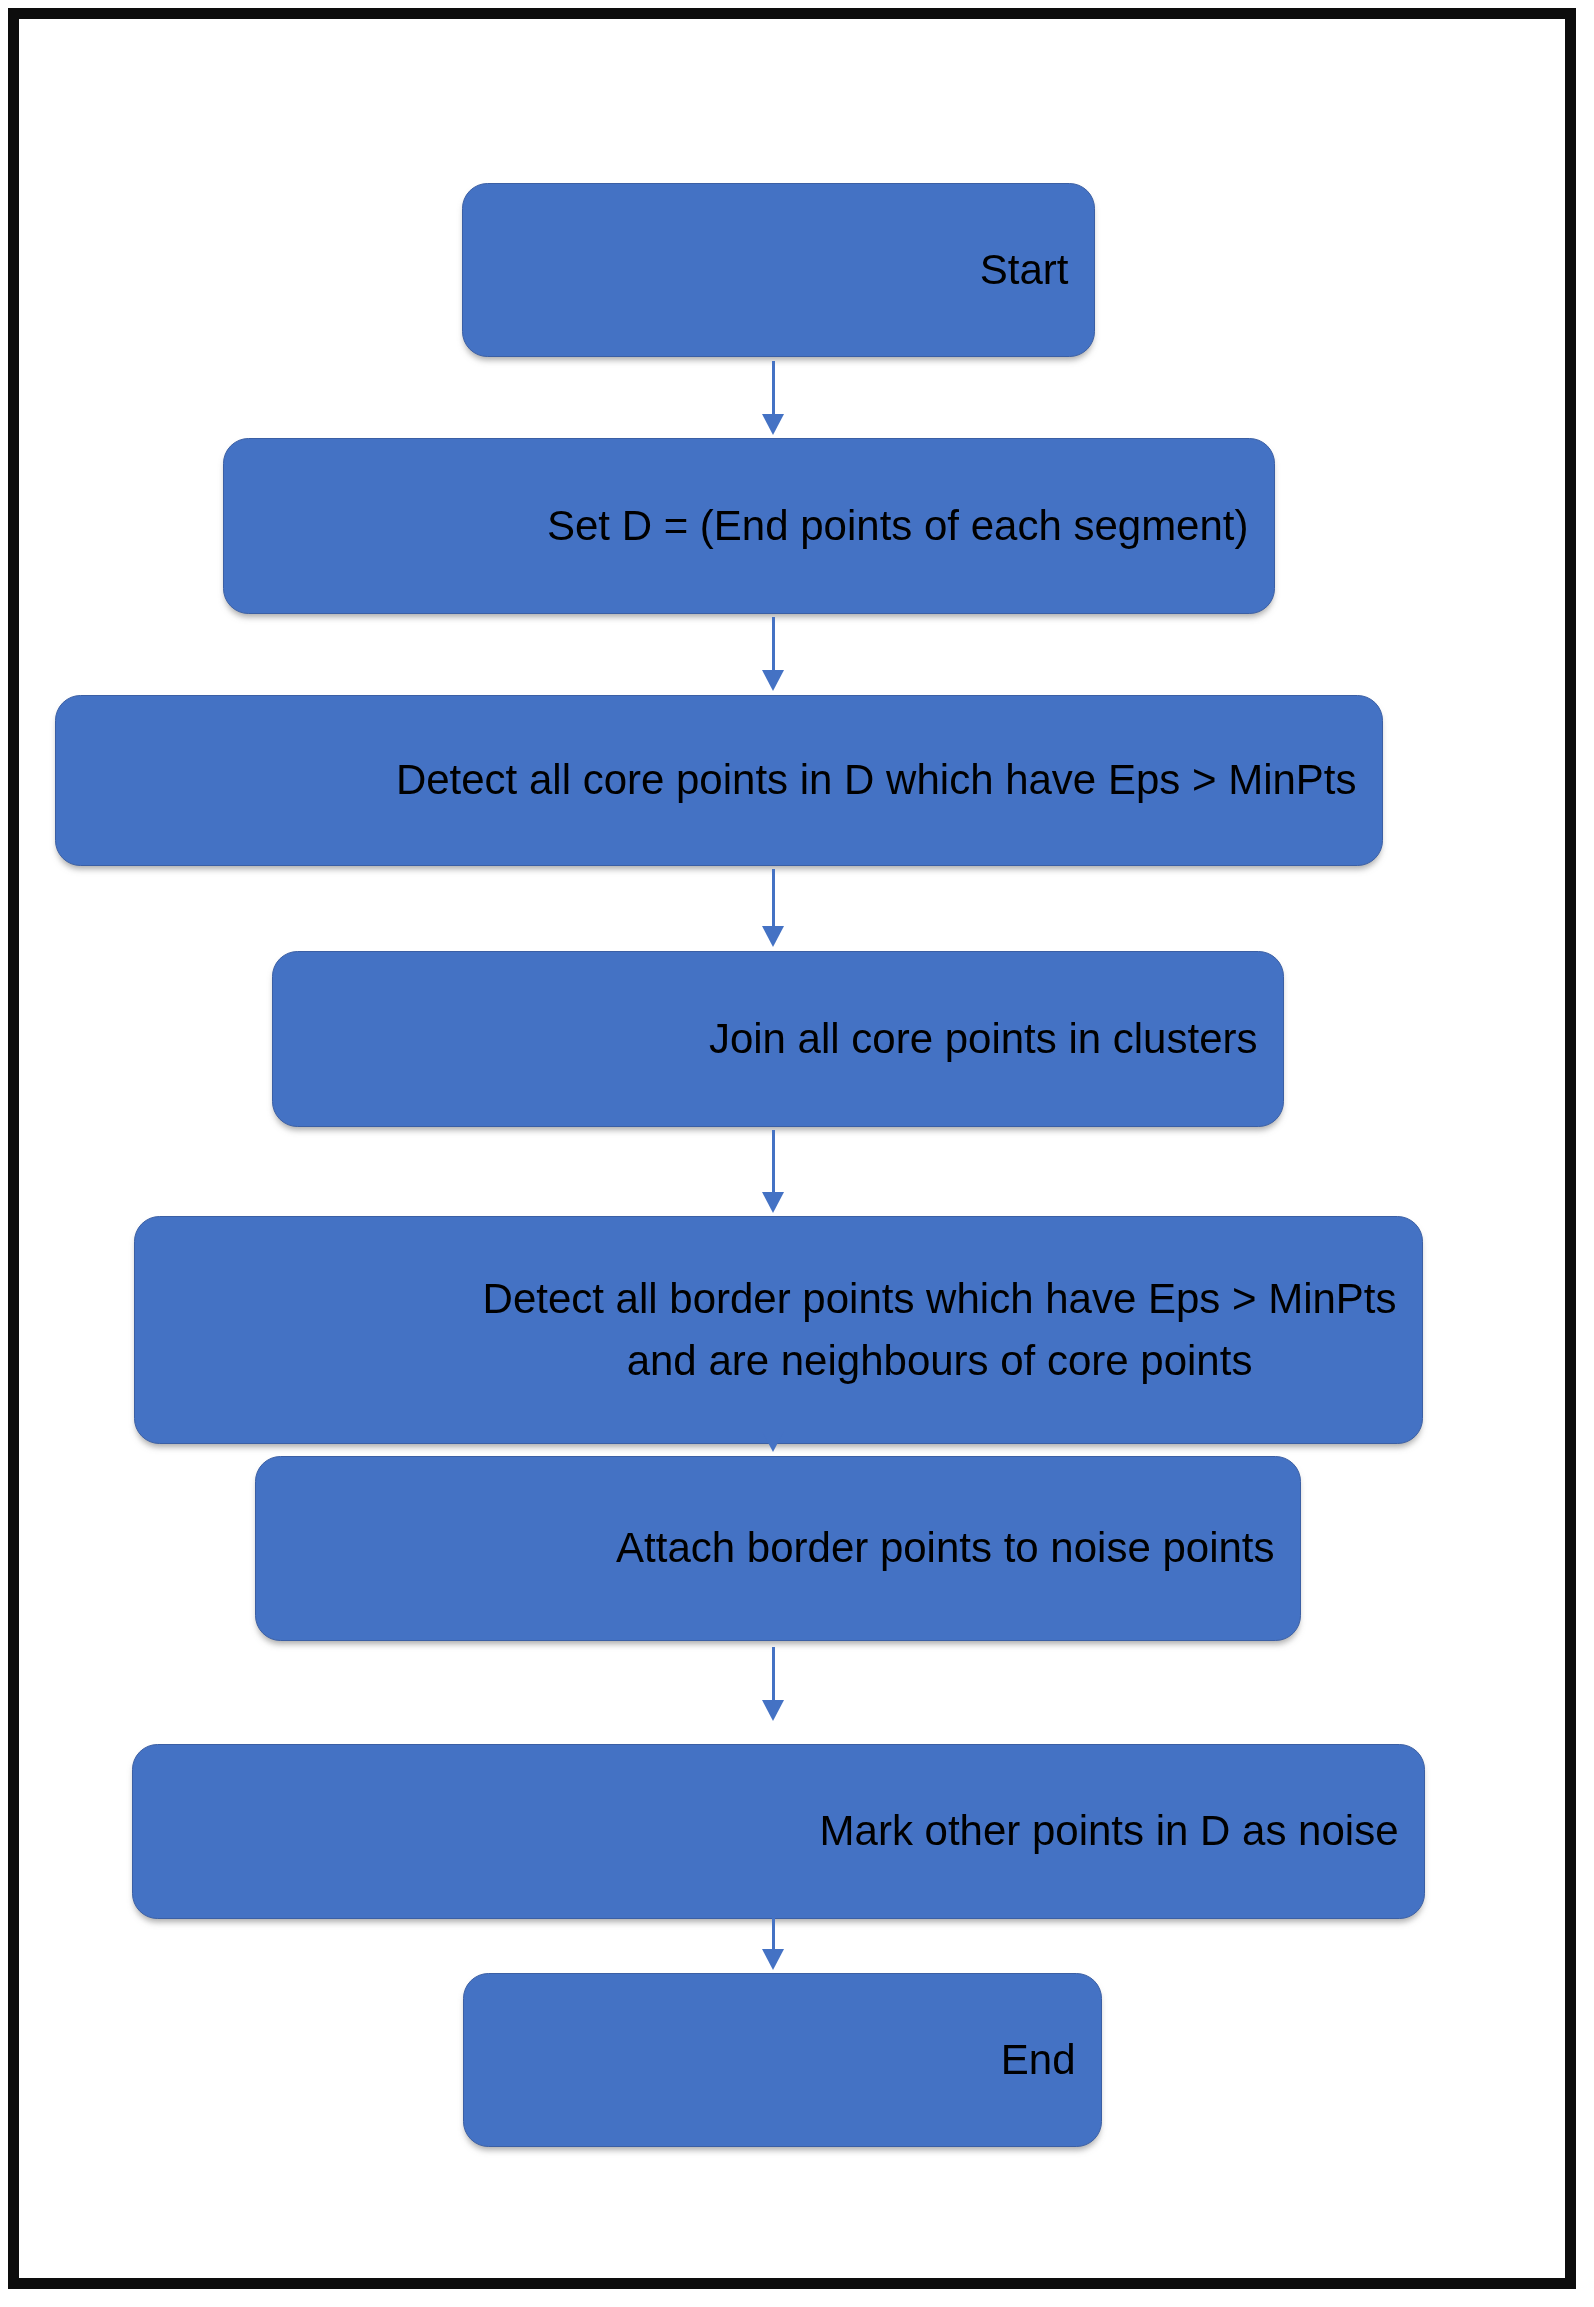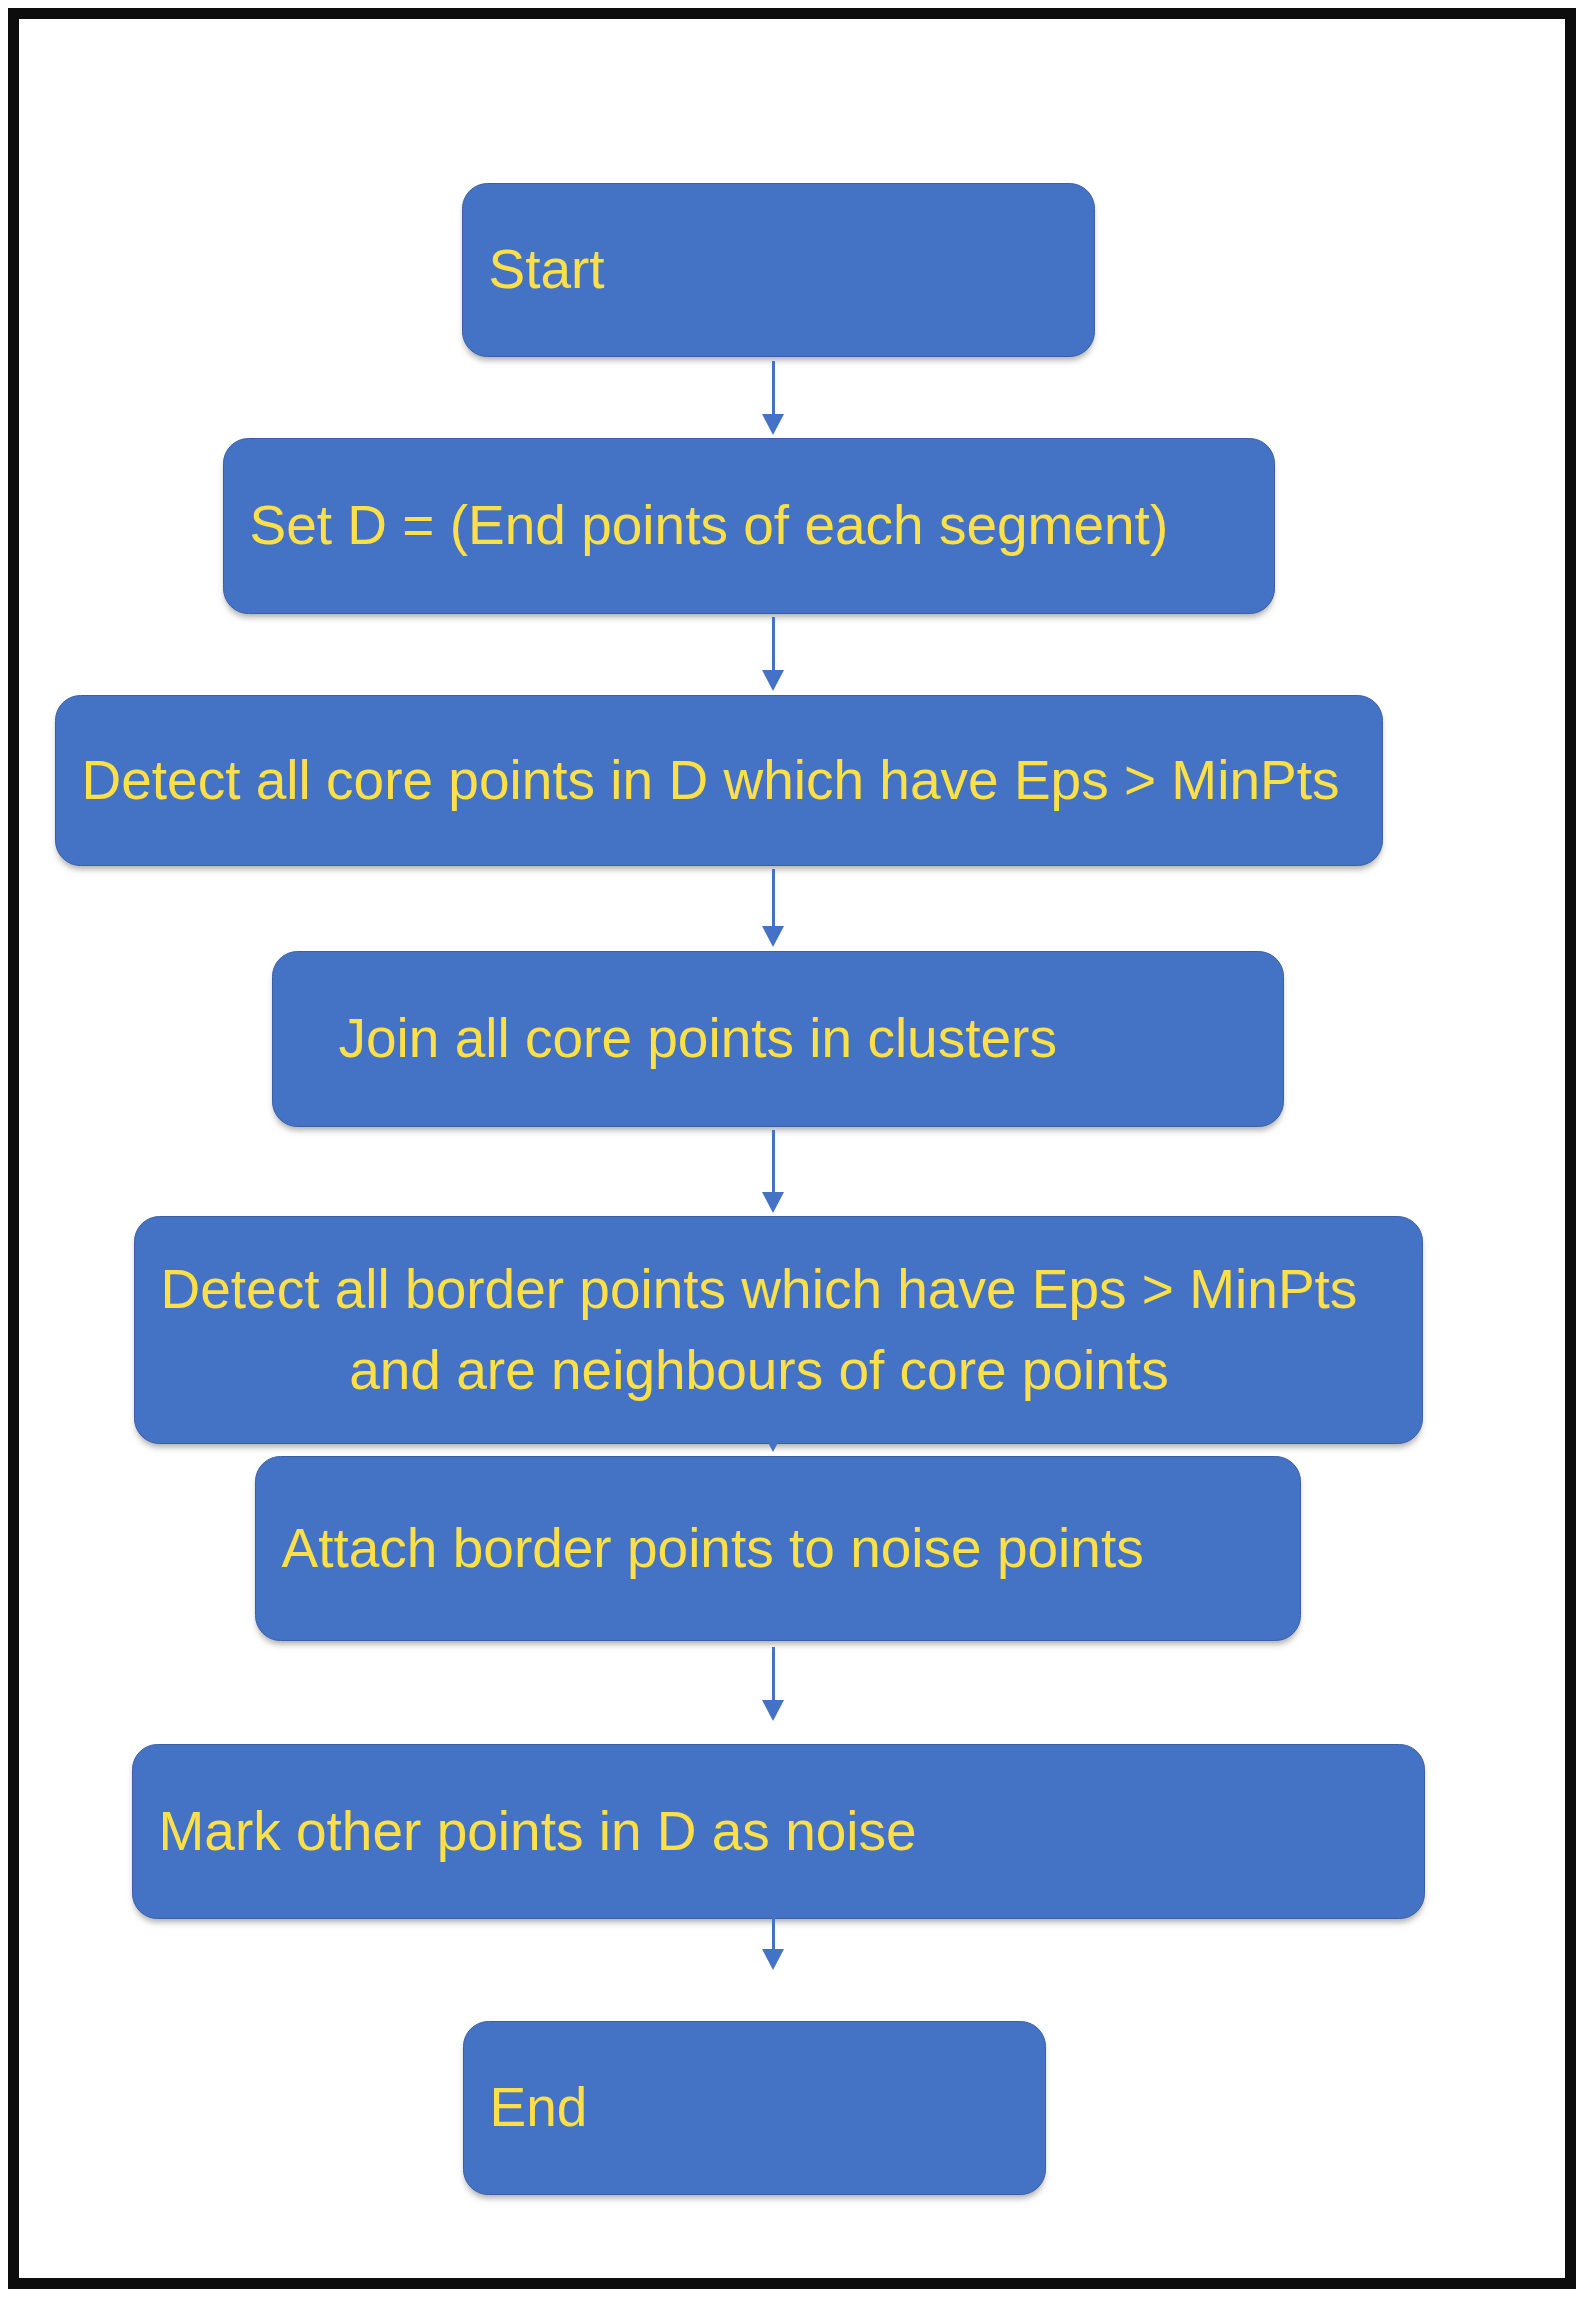--- a/index.html
+++ b/index.html
@@ -23,43 +23,43 @@
     height: 2281px;
     border: 11px solid #0d0d0d;
     box-sizing: border-box;
   }
   .node {
     position: absolute;
     background: #4472C4;
     border: 1.7px solid #3b5fa4;
     border-radius: 25.5px;
     box-sizing: border-box;
-    color: #fde047;
+    color: #000000;
     display: flex;
     align-items: center;
-    justify-content: flex-start;
+    justify-content: flex-end;
     text-align: center;
-    font-size: 55px;
+    font-size: 42px;
     line-height: 1.48;
     box-shadow: 0 5.1px 6.8px -2.6px rgba(100,100,100,0.55);
   }
   .node span {
     display: block;
     white-space: pre-line;
     padding: 0 25.5px;
   }
   
   .n1 { left: 462px;  top: 183px;  width: 633px;  height: 174px; }
   .n2 { left: 223px;  top: 438px;  width: 1052px; height: 176px; }
   .n3 { left: 55px;   top: 695px;  width: 1328px; height: 171px; }
   .n4 { left: 272px;  top: 951px; width: 1012px; height: 176px; padding-left: 40px; }
   .n5 { left: 134px;  top: 1216px; width: 1289px; height: 228px; }
   .n6 { left: 255px;  top: 1456px; width: 1046px; height: 185px; }
   .n7 { left: 132px;  top: 1724px; width: 1293px; height: 175px; margin-top: 20px; }
-  .n8 { left: 463px;  top: 1973px; width: 583px;  height: 174px; margin-top: 48px; }
+  .n8 { left: 463px;  top: 1973px; width: 639px;  height: 174px; }
 
   .arrow {
     position: absolute;
     left: 772px;
     width: 2.6px;
     background: #4472C4;
   }
   .arrow::after {
     content: "";
     position: absolute;

